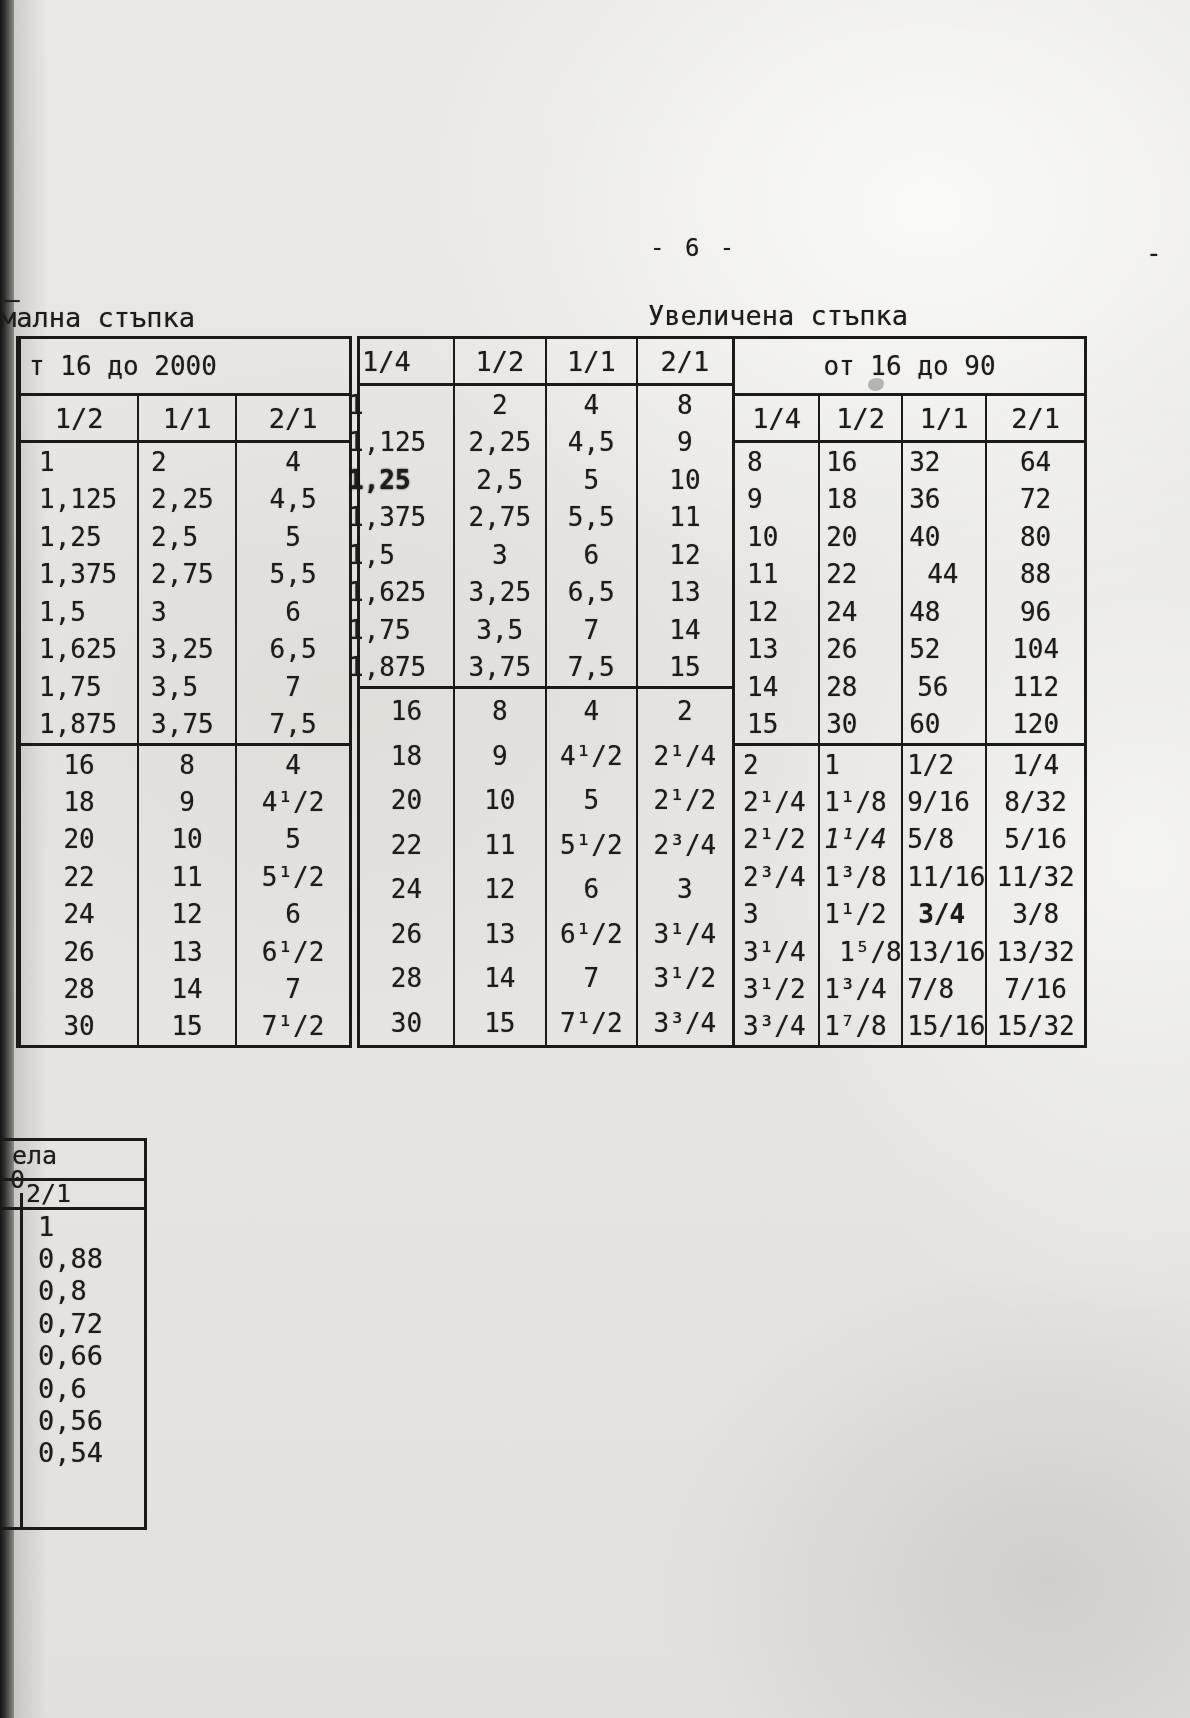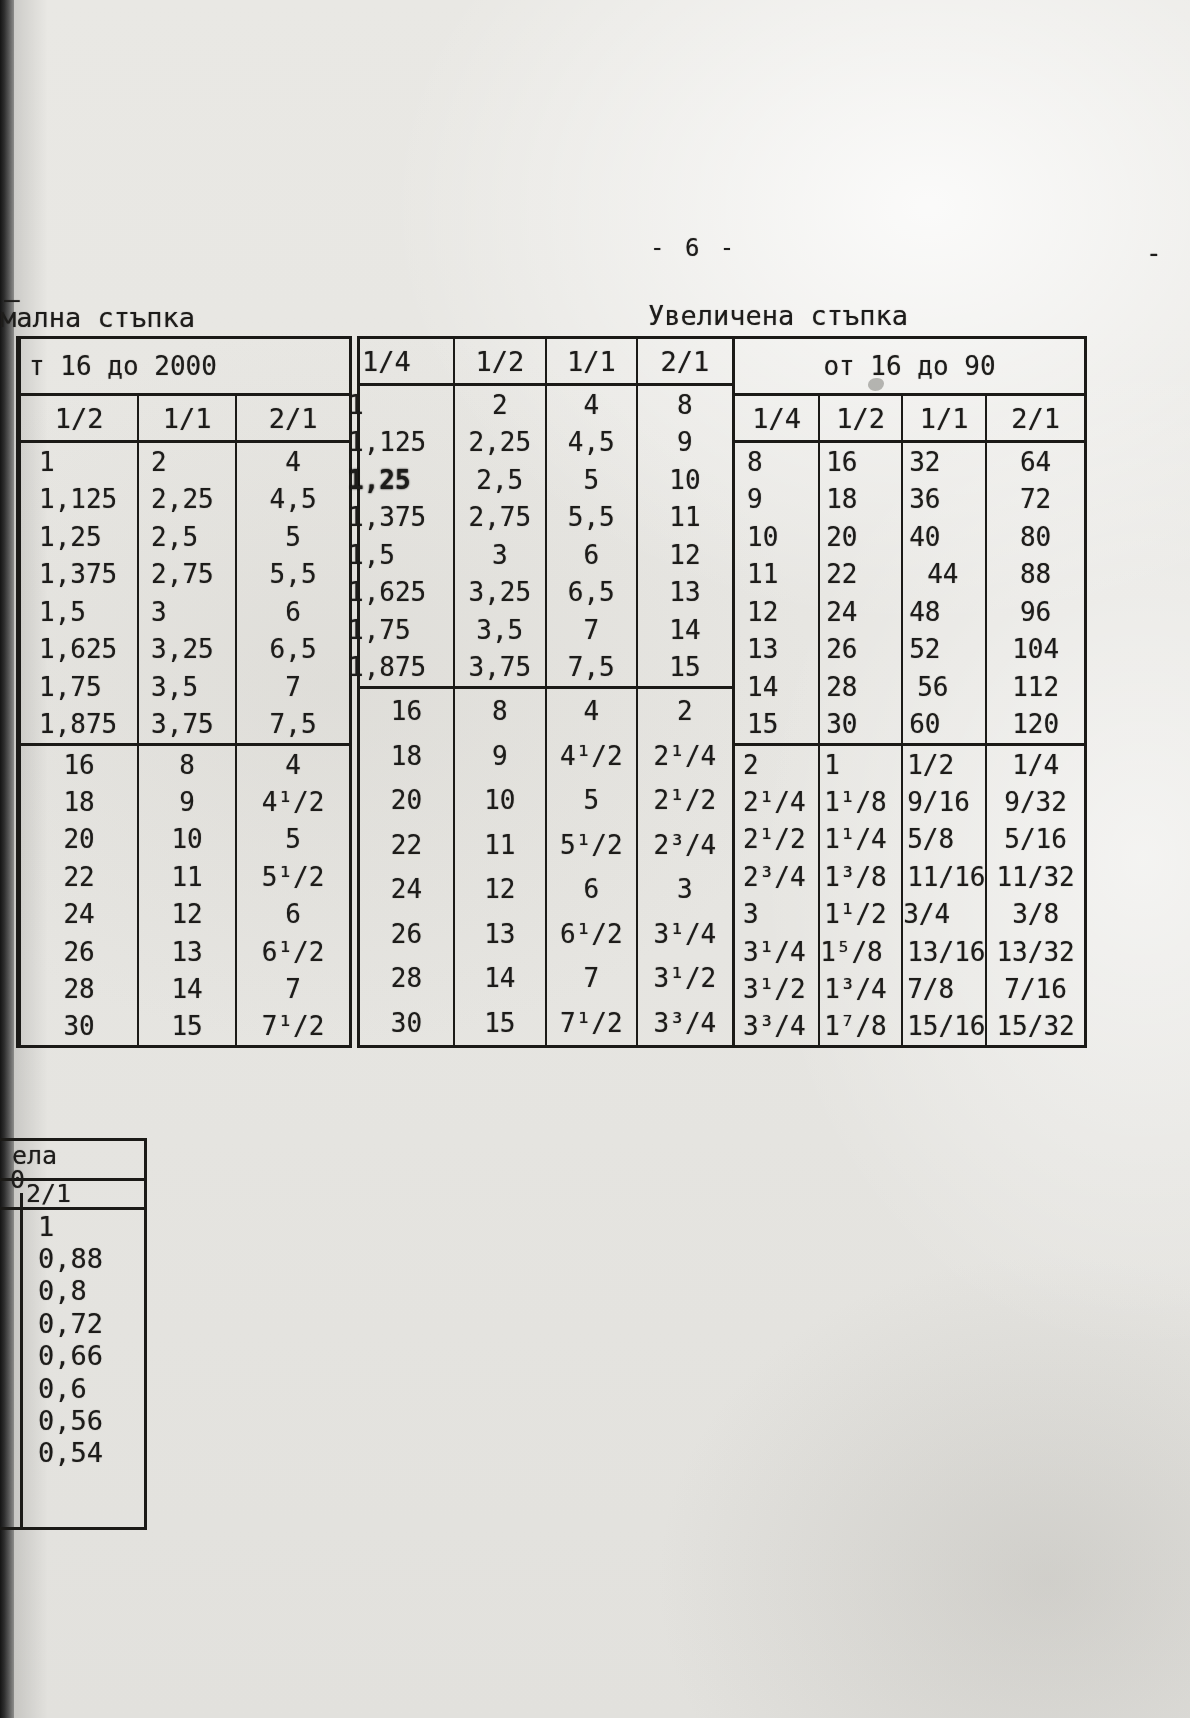--- a/index.html
+++ b/index.html
@@ -336,43 +336,43 @@
         <div class="trow">
           <div class="cell" style="width: 24.4%; justify-content: flex-start; padding-left: 8px;">2</div>
           <div class="cell" style="width: 23.8%; justify-content: flex-start; padding-left: 4px;">1</div>
           <div class="cell" style="width: 24.1%; justify-content: flex-start; padding-left: 4px;">1/2</div>
           <div class="cell" style="width: 27.7%;">1/4</div>
         </div>
         <div class="trow">
           <div class="cell" style="width: 24.4%; justify-content: flex-start; padding-left: 8px;">2¹/4</div>
           <div class="cell" style="width: 23.8%; justify-content: flex-start; padding-left: 4px;">1¹/8</div>
           <div class="cell" style="width: 24.1%; justify-content: flex-start; padding-left: 4px;">9/16</div>
-          <div class="cell" style="width: 27.7%;">9/32</div>
+          <div class="cell" style="width: 27.7%;">8/32</div>
         </div>
         <div class="trow">
           <div class="cell" style="width: 24.4%; justify-content: flex-start; padding-left: 8px;">2¹/2</div>
-          <div class="cell" style="width: 23.8%; justify-content: flex-start; padding-left: 4px;">1¹/4</div>
+          <div class="cell" style="width: 23.8%; justify-content: flex-start; padding-left: 4px; font-style: italic;">1¹/4</div>
           <div class="cell" style="width: 24.1%; justify-content: flex-start; padding-left: 4px;">5/8</div>
           <div class="cell" style="width: 27.7%;">5/16</div>
         </div>
         <div class="trow">
           <div class="cell" style="width: 24.4%; justify-content: flex-start; padding-left: 8px;">2³/4</div>
           <div class="cell" style="width: 23.8%; justify-content: flex-start; padding-left: 4px;">1³/8</div>
           <div class="cell" style="width: 24.1%; justify-content: flex-start; padding-left: 4px; text-align: center;">11/16</div>
           <div class="cell" style="width: 27.7%;">11/32</div>
         </div>
         <div class="trow">
           <div class="cell" style="width: 24.4%; justify-content: flex-start; padding-left: 8px;">3</div>
           <div class="cell" style="width: 23.8%; justify-content: flex-start; padding-left: 4px;">1¹/2</div>
-          <div class="cell" style="width: 24.1%; justify-content: flex-start; padding-left: 0;">3/4</div>
+          <div class="cell" style="width: 24.1%; justify-content: flex-start; padding-left: 15px; font-weight: bold;">3/4</div>
           <div class="cell" style="width: 27.7%;">3/8</div>
         </div>
         <div class="trow">
           <div class="cell" style="width: 24.4%; justify-content: flex-start; padding-left: 8px;">3¹/4</div>
-          <div class="cell" style="width: 23.8%; justify-content: flex-start; padding-left: 0;">1⁵/8</div>
+          <div class="cell" style="width: 23.8%; justify-content: flex-start; padding-left: 19px;">1⁵/8</div>
           <div class="cell" style="width: 24.1%; justify-content: flex-start; padding-left: 4px;">13/16</div>
           <div class="cell" style="width: 27.7%;">13/32</div>
         </div>
         <div class="trow">
           <div class="cell" style="width: 24.4%; justify-content: flex-start; padding-left: 8px;">3¹/2</div>
           <div class="cell" style="width: 23.8%; justify-content: flex-start; padding-left: 4px;">1³/4</div>
           <div class="cell" style="width: 24.1%; justify-content: flex-start; padding-left: 4px;">7/8</div>
           <div class="cell" style="width: 27.7%;">7/16</div>
         </div>
         <div class="trow">

